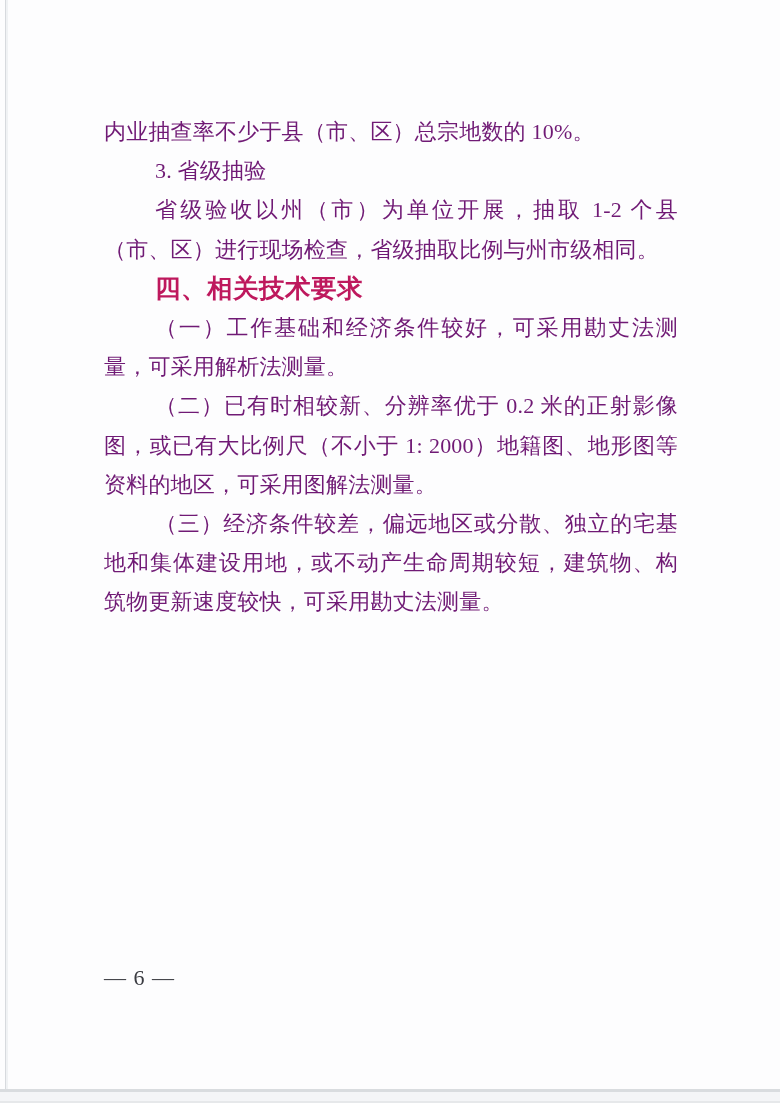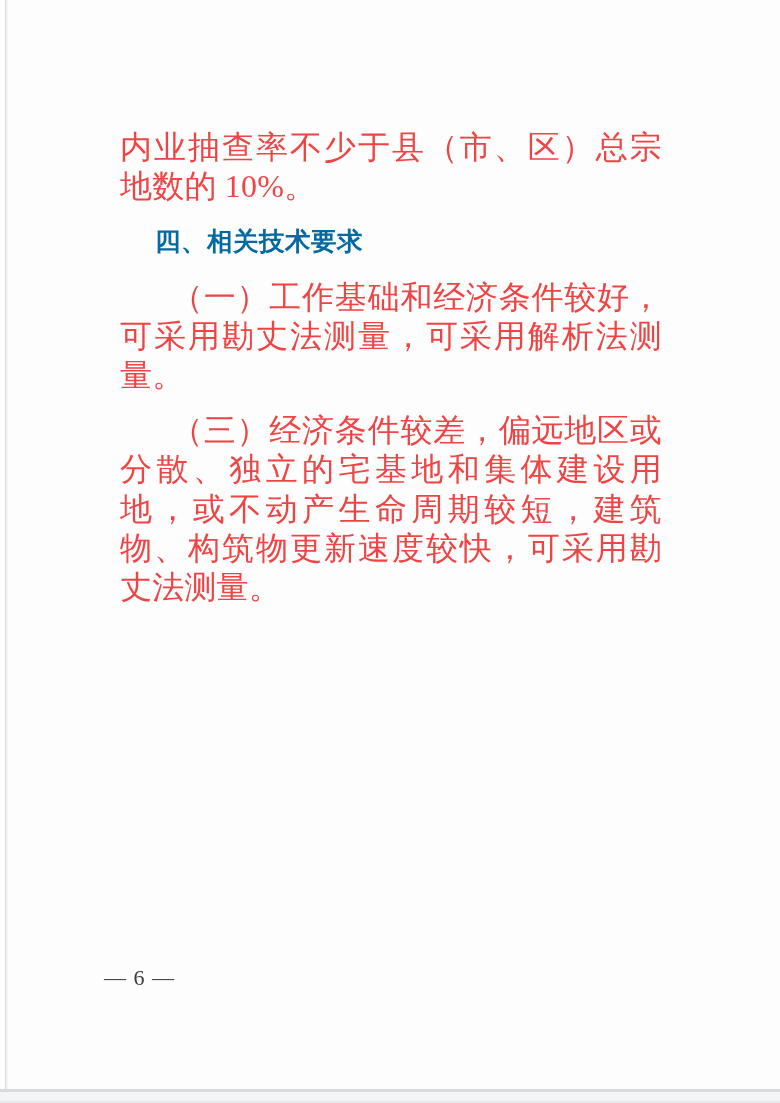--- a/index.html
+++ b/index.html
@@ -62,38 +62,38 @@
 
   
   .text-column {
     position: absolute;
     left: 104px;
     top: 112px;
     width: 574px;
   }
 
   .doc-para {
-    margin: 16px;
-    color: #ef4444;
-    font-size: 32px;
+    margin: 0;
+    color: #701a75;
+    font-size: 22px;
     line-height: 39.2px;
     letter-spacing: 0.2px;
     text-align: justify;
     text-justify: inter-ideograph;
     text-indent: 51px;
     font-family: "Liberation Serif", "DejaVu Serif", serif;
   }
 
   .doc-para.no-indent {
     text-indent: 0;
   }
 
   .doc-heading {
     margin: 0;
-    color: #0369a1;
+    color: #be185d;
     font-size: 25.5px;
     line-height: 39.2px;
     font-weight: bold;
     text-indent: 51px;
     font-family: "Liberation Sans", "DejaVu Sans", sans-serif;
     letter-spacing: 0.5px;
   }
 
   .page-footer {
     position: absolute;
@@ -119,28 +119,31 @@
   <div class="scan-edge-left"></div>
   <div class="scan-edge-left2"></div>
   <div class="scan-edge-bottom"></div>
   <div class="scan-edge-bottom2"></div>
   <div class="scan-edge-bottomline"></div>
 
   <div class="text-column">
 
     <p class="doc-para no-indent">内业抽查率不少于县（市、区）总宗地数的 10%。</p>
 
+    <p class="doc-para">3. 省级抽验</p>
 
+    <p class="doc-para">省级验收以州（市）为单位开展，抽取 1-2 个县（市、区）进行现场检查，省级抽取比例与州市级相同。</p>
 
 
 
     <h2 class="doc-heading">四、相关技术要求</h2>
 
     <p class="doc-para">（一）工作基础和经济条件较好，可采用勘丈法测量，可采用解析法测量。</p>
 
+    <p class="doc-para">（二）已有时相较新、分辨率优于 0.2 米的正射影像图，或已有大比例尺（不小于 1: 2000）地籍图、地形图等资料的地区，可采用图解法测量。</p>
 
     <p class="doc-para">（三）经济条件较差，偏远地区或分散、独立的宅基地和集体建设用地，或不动产生命周期较短，建筑物、构筑物更新速度较快，可采用勘丈法测量。</p>
 
   </div>
 
   <div class="page-footer">
     <p class="page-number">— 6 —</p>
   </div>
 
 </div>

